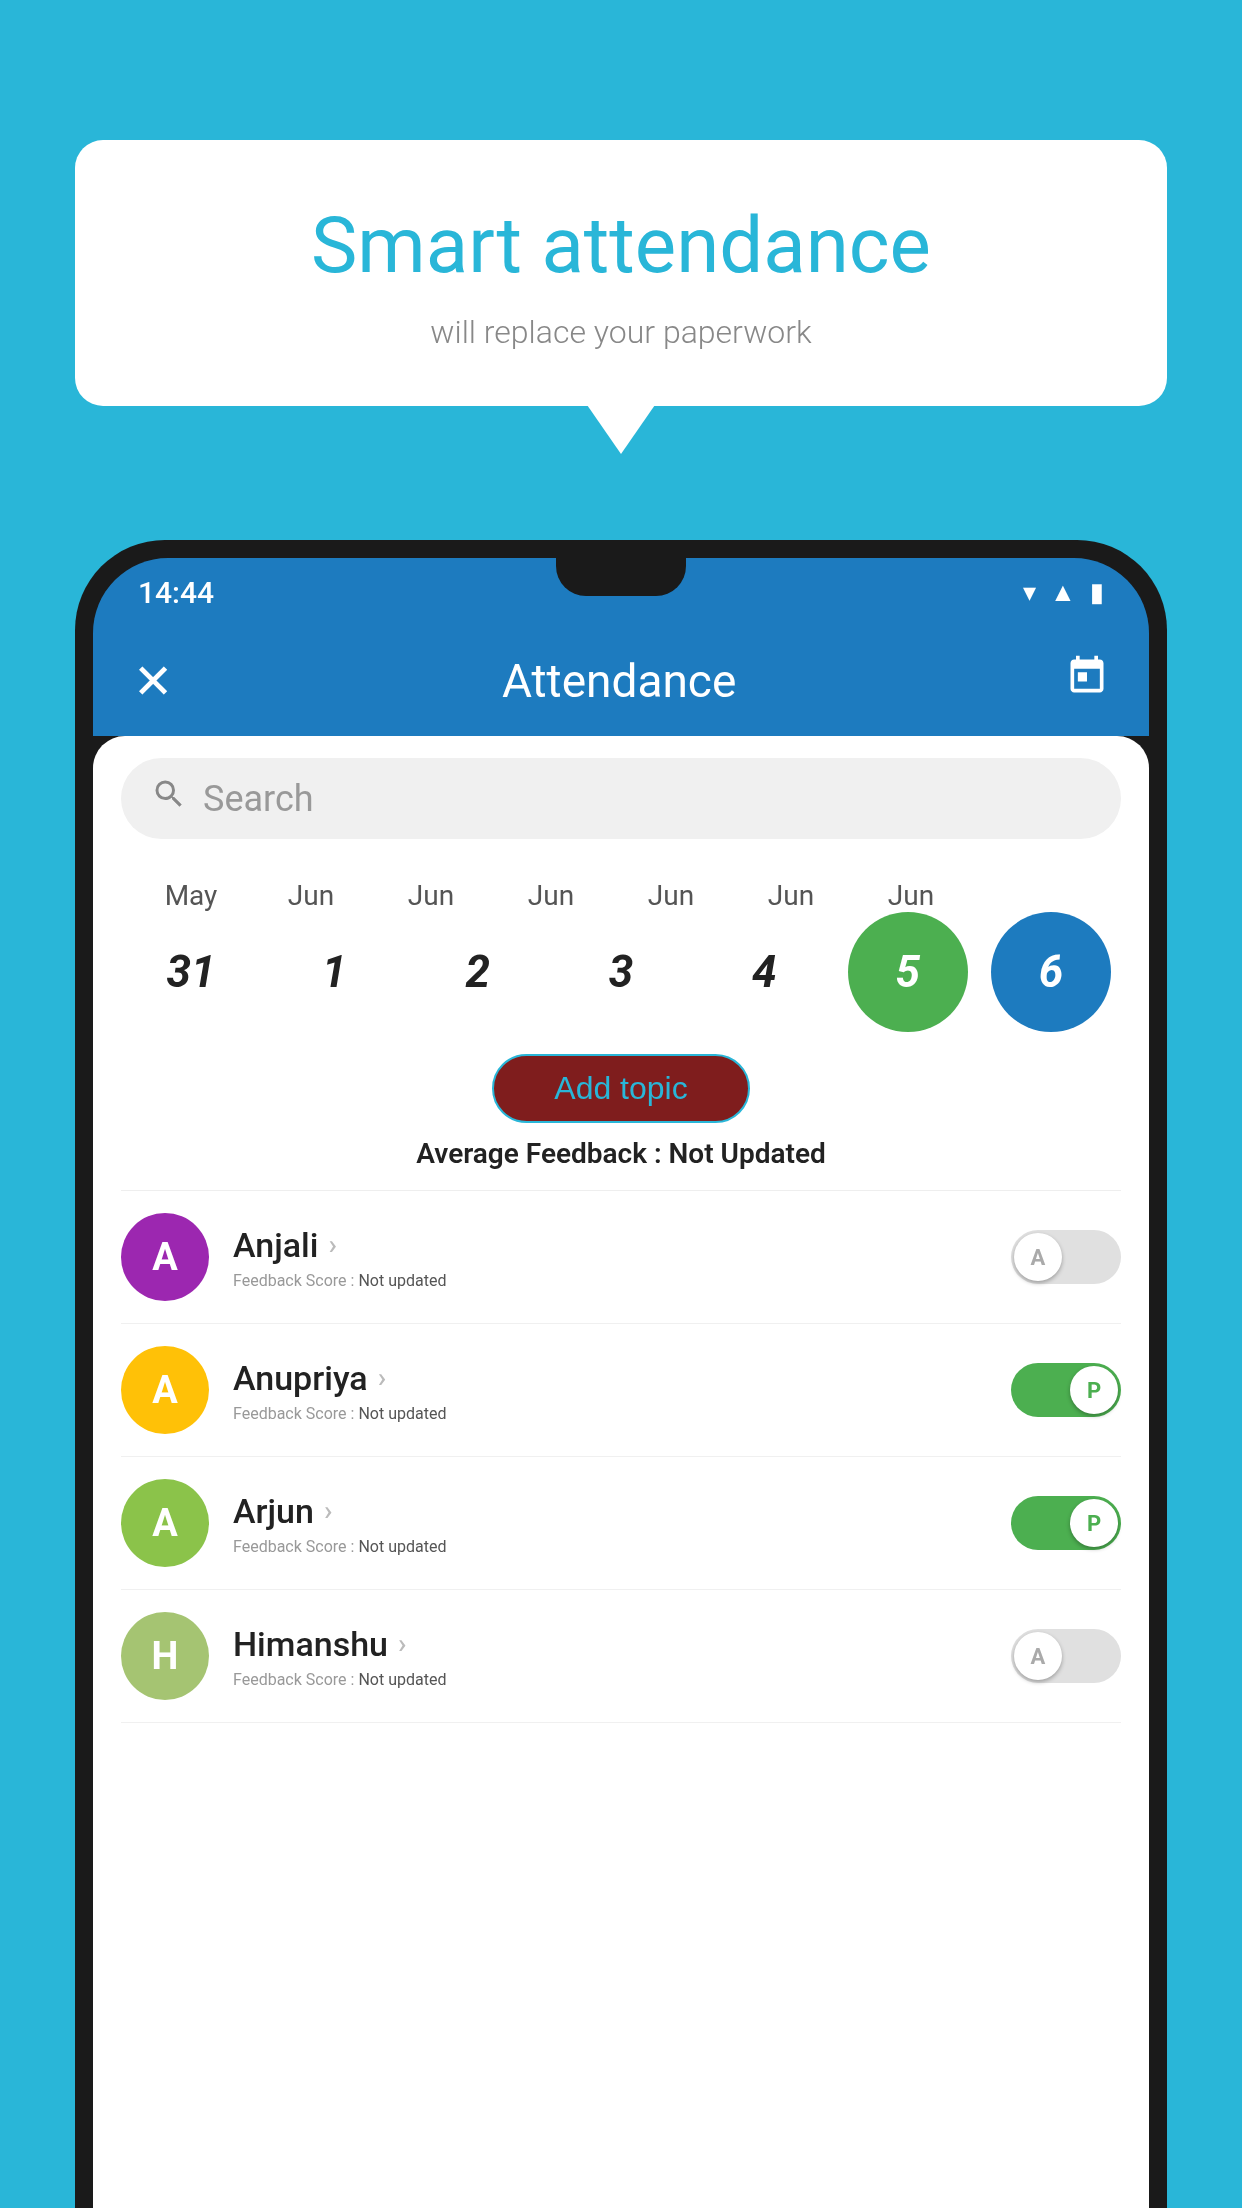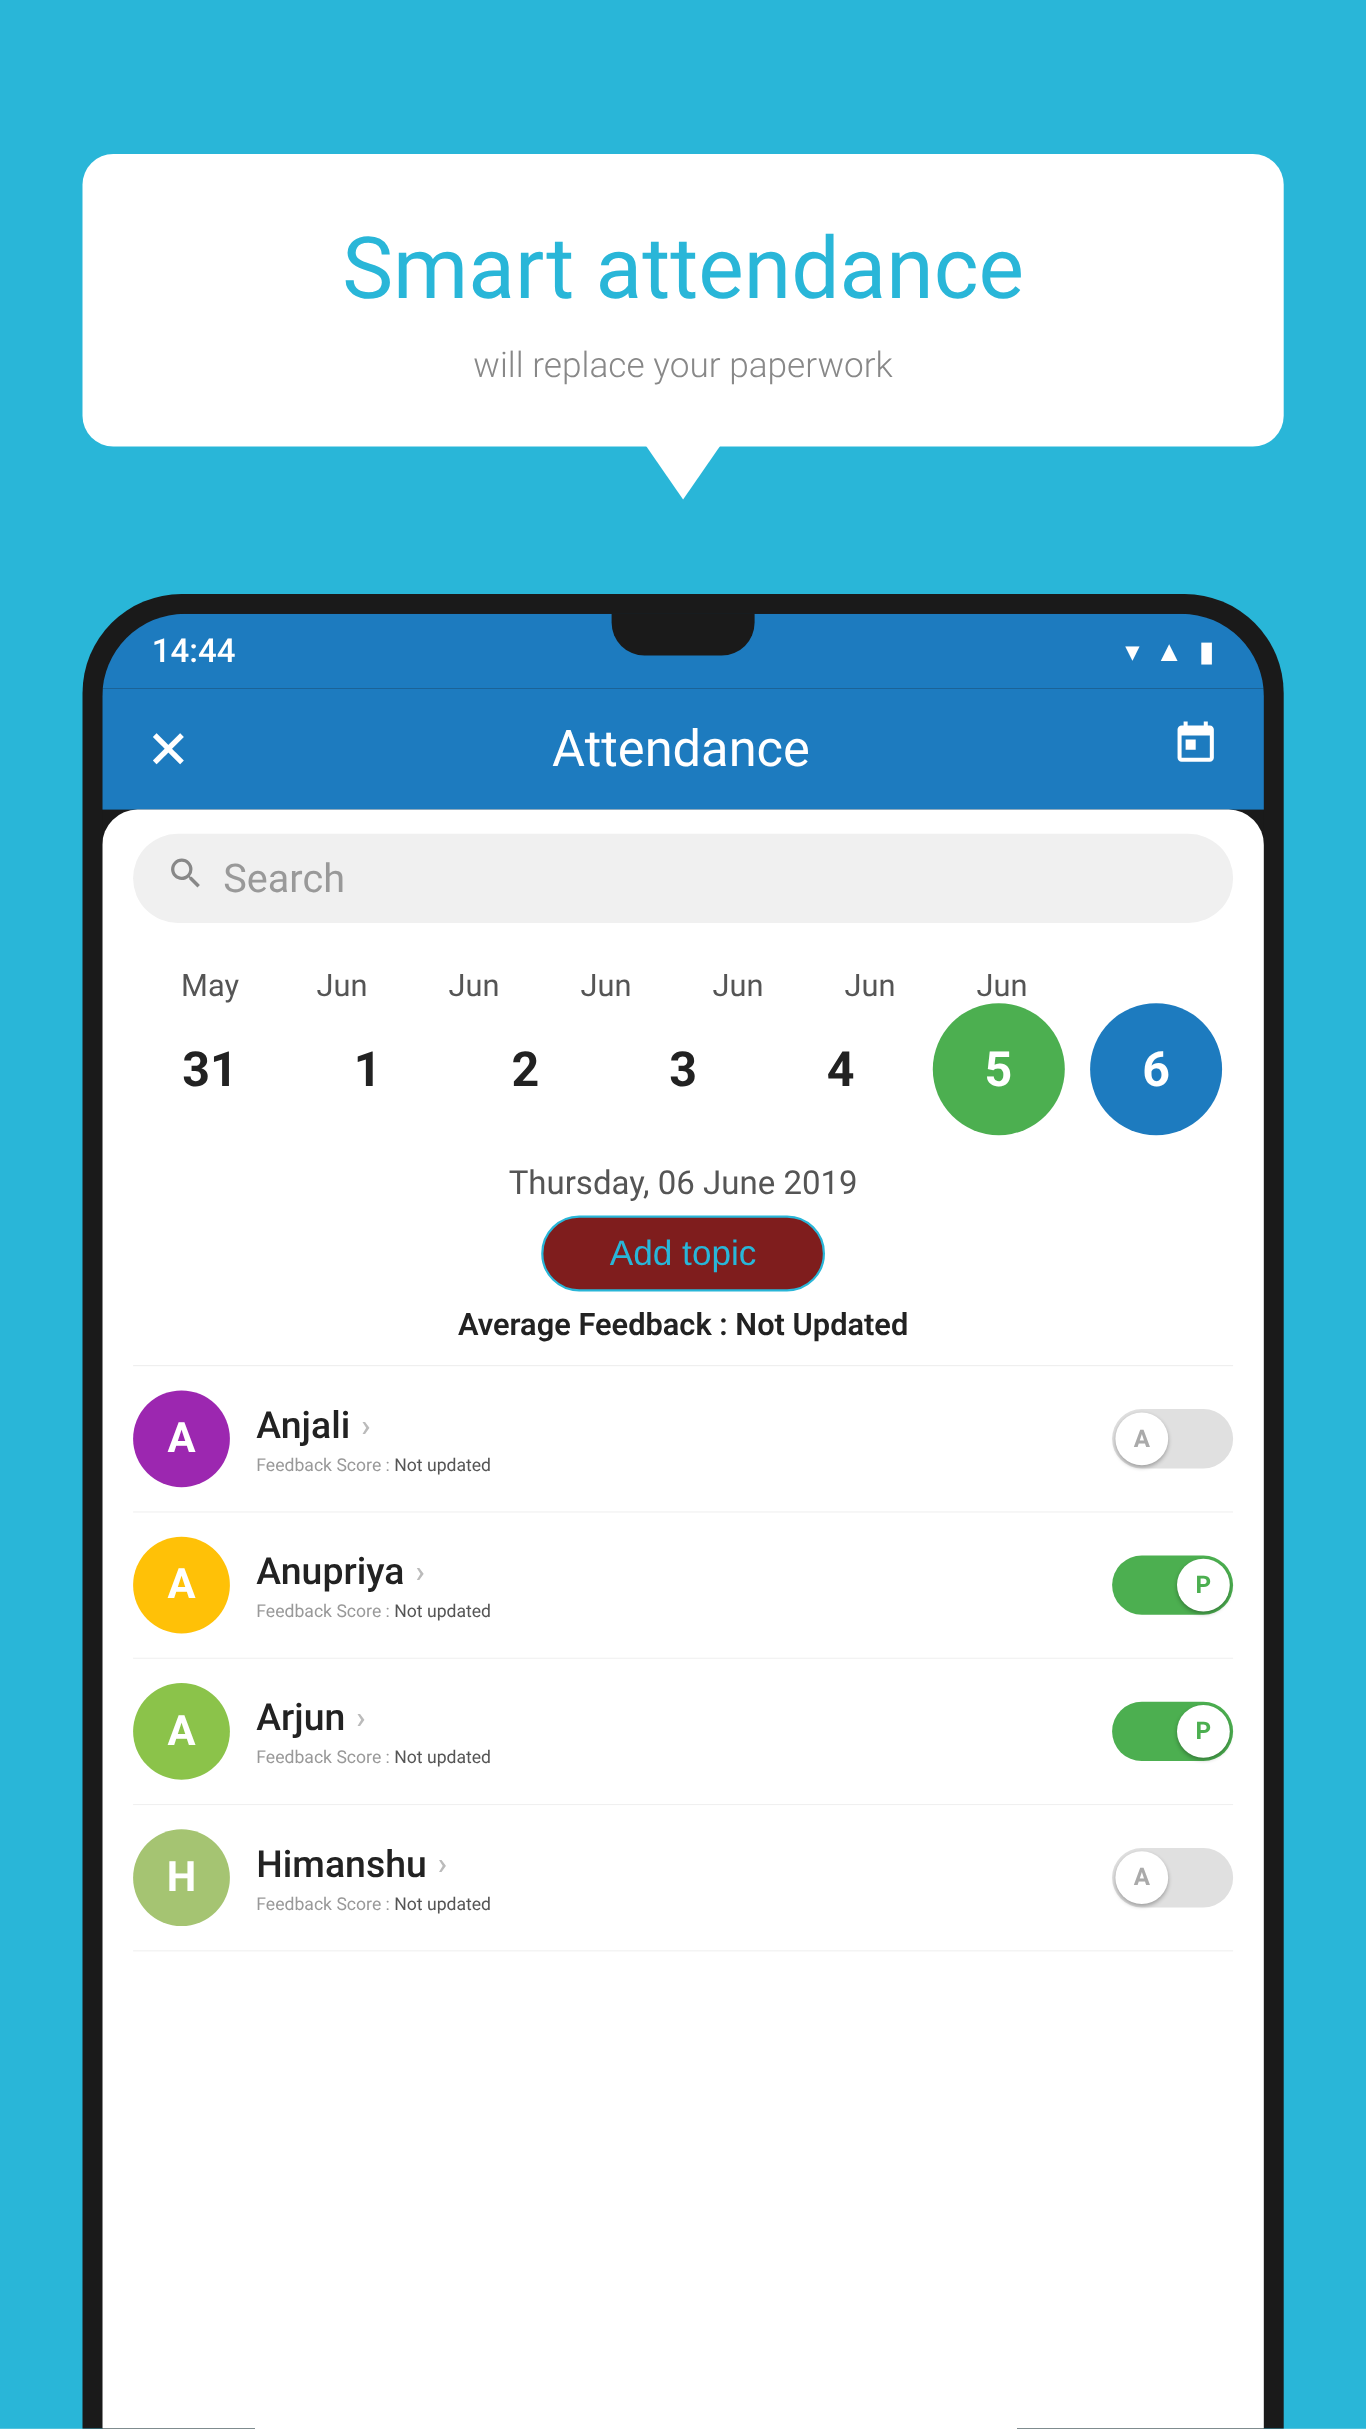--- a/index.html
+++ b/index.html
@@ -190,20 +190,21 @@
       color: #555;
       text-align: center;
       width: 120px;
     }
 
     .calendar-days {
       display: flex;
       justify-content: space-between;
       align-items: center;
       padding: 0 10px;
+      font-style: italic;
     }
 
     .cal-day {
       width: 120px;
       height: 120px;
       display: flex;
       align-items: center;
       justify-content: center;
       font-size: 44px;
       font-weight: 700;
@@ -427,21 +428,20 @@
         <div class="cal-day">31</div>
             <div class="cal-day">1</div>
             <div class="cal-day">2</div>
             <div class="cal-day">3</div>
             <div class="cal-day">4</div>
             <div class="cal-day today">5</div>
             <div class="cal-day selected">6</div>
           </div>
       </div>
 
-      <div class="date-label">Thursday, 06 June 2019</div>
 
       <button class="add-topic-btn">Add topic</button>
 
       <div class="avg-feedback">
         <span>Average Feedback :</span>
         <span>Not Updated</span>
       </div>
 
       <div class="divider"></div>
 

